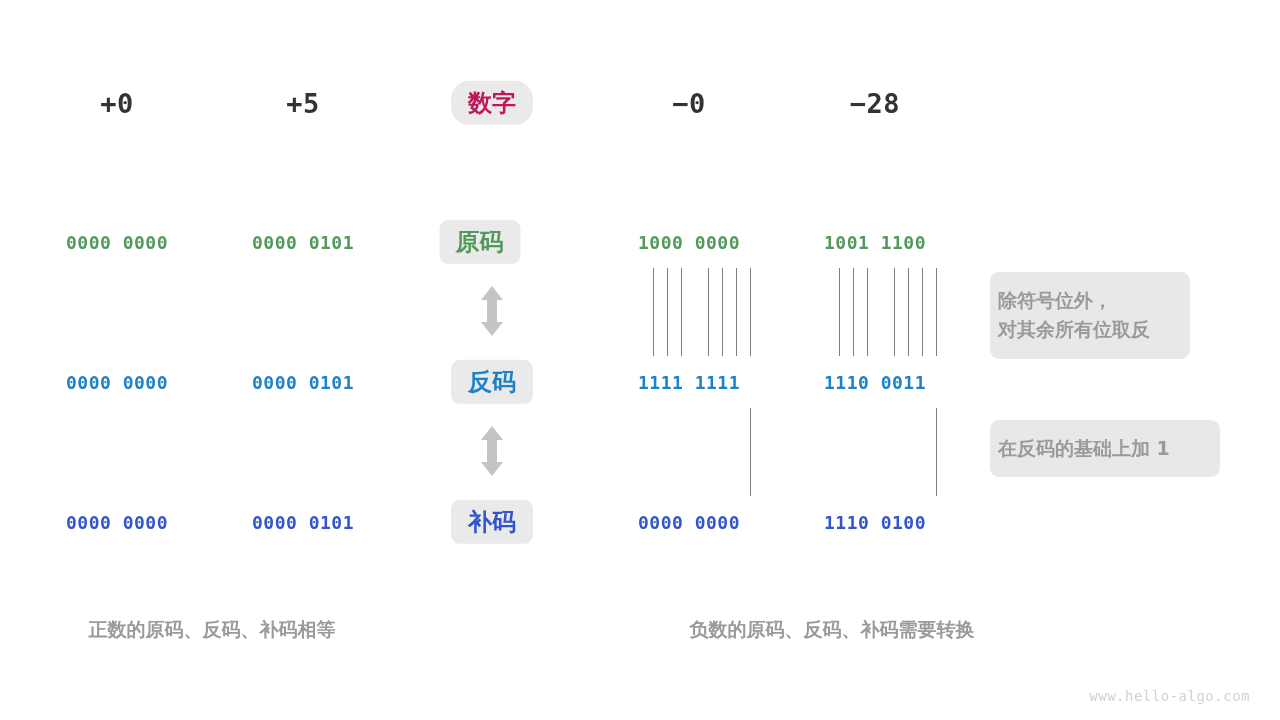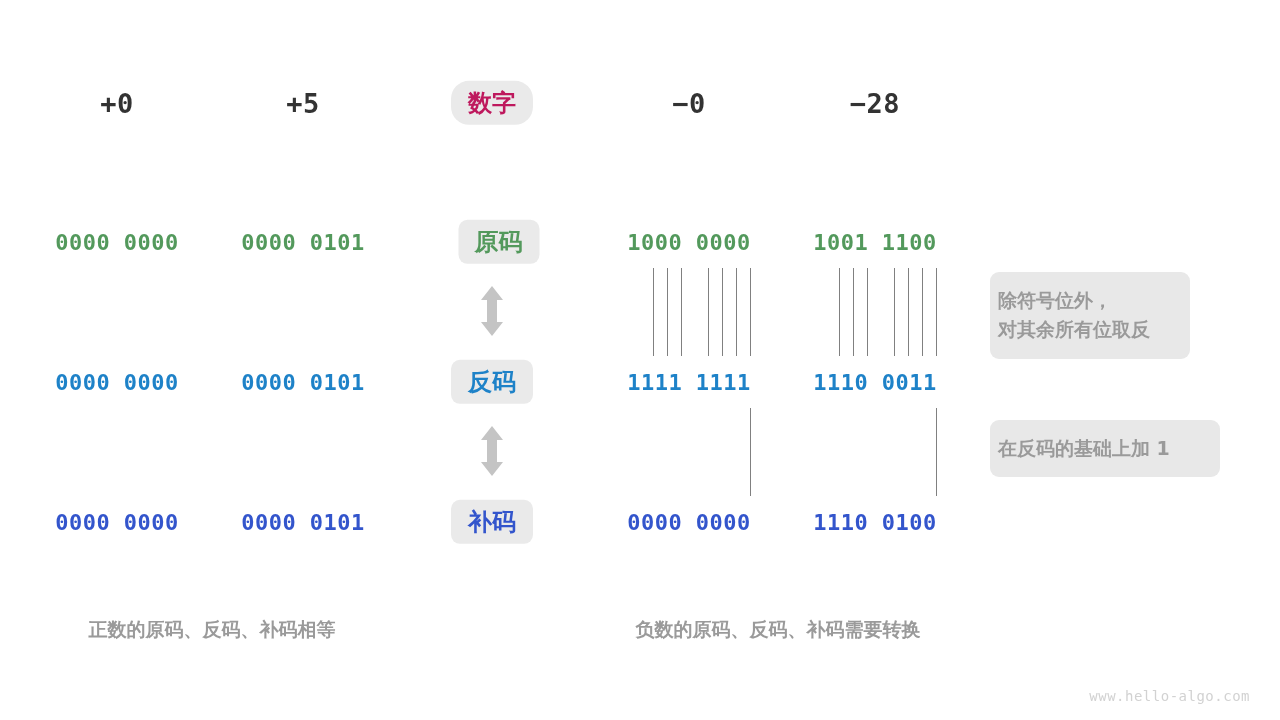--- a/index.html
+++ b/index.html
@@ -34,21 +34,21 @@
     font-family: "DejaVu Sans Mono", monospace;
     font-size: 27px;
     font-weight: bold;
     color: #333333;
     letter-spacing: 0.5px;
   }
 
   
   .bits {
     font-family: "DejaVu Sans Mono", monospace;
-    font-size: 22px;
+    font-size: 18px;
     font-weight: bold;
     letter-spacing: 0.5px;
   }
   .bits.green  { color: #53995C; }
   .bits.blue   { color: #1E82C8; }
   .bits.indigo { color: #3355CC; }
 
   
   .badge {
     position: absolute;
@@ -125,21 +125,21 @@
   <div class="badge dark" style="left:492px; top:103px;">数字</div>
 
   <div class="cell hdr-num" style="left:689px; top:103px;">−0</div>
 
   <div class="cell hdr-num" style="left:875px; top:103px;">−28</div>
 
   <div class="cell bits green" style="left:117px; top:242px;">0000 0000</div>
 
   <div class="cell bits green" style="left:303px; top:242px;">0000 0101</div>
 
-  <div class="badge green" style="left:499px; top:242px;padding-left:16px;">原码</div>
+  <div class="badge green" style="left:480px; top:242px;padding-left:16px;">原码</div>
 
   <div class="cell bits green" style="left:689px; top:242px;">1000 0000</div>
 
   <div class="cell bits green" style="left:875px; top:242px;">1001 1100</div>
 
   <div class="cell bits blue" style="left:117px; top:382px;">0000 0000</div>
 
   <div class="cell bits blue" style="left:303px; top:382px;">0000 0101</div>
 
   <div class="badge blue" style="left:492px; top:382px;">反码</div>
@@ -189,17 +189,17 @@
     </svg>
   </div>
 
   <div class="note" style="left:990px; top:272px; width:184px;">除符号位外，
 对其余所有位取反</div>
 
   <div class="note" style="left:990px; top:420px; width:214px;">在反码的基础上加 1</div>
 
   <div class="caption" style="left:212px; top:630px;">正数的原码、反码、补码相等</div>
 
-  <div class="caption" style="left:778px; top:630px;">负数的原码、反码、补码需要转换</div>
+  <div class="caption" style="left:832px; top:630px;">负数的原码、反码、补码需要转换</div>
 
   <div class="watermark">www.hello-algo.com</div>
 
 </div>
 
 </body></html>

